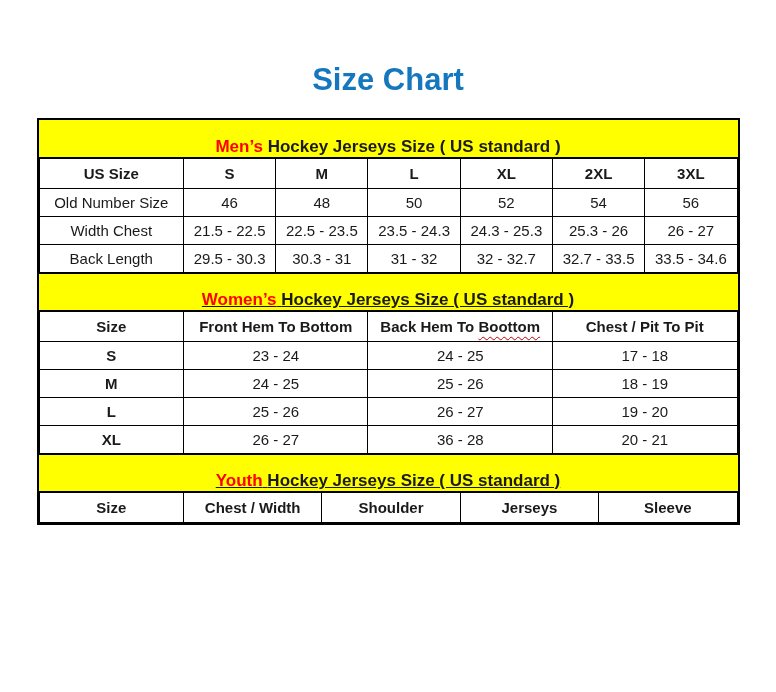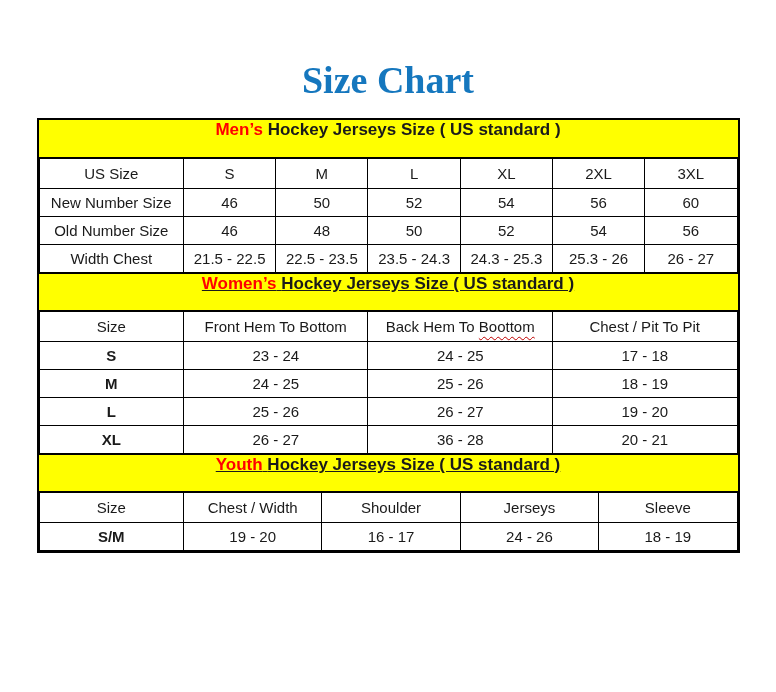--- a/index.html
+++ b/index.html
@@ -16,37 +16,36 @@
     width: 776px;
     height: 692px;
     background: #ffffff;
     overflow: hidden;
     font-family: "Liberation Sans", sans-serif;
     color: var(--text-color);
   }
   .title {
     margin: 62px 0 20px 0;
     text-align: center;
-    font-size: 38px;
+    font-size: 31px;
     line-height: 36px;
     font-weight: bold;
     color: var(--title-blue);
-    font-family: Liberation Serif, serif;
   }
   .chart {
     width: 703px;
     margin: 0 auto;
     border: 2px solid var(--border-color);
     background: #ffffff;
   }
   .band {
     background: var(--band-bg);
     height: 38px;
     display: flex;
-    align-items: flex-start;
+    align-items: flex-end;
     justify-content: center;
     font-size: 17px;
     font-weight: bold;
     border-bottom: 1px solid var(--border-color);
     white-space: pre-wrap;
   }
   .section + .section .band { border-top: 1px solid var(--border-color); text-decoration: underline; }
   .band .accent { color: var(--accent-red); }
   .tbl {
     width: 100%;
@@ -56,21 +55,21 @@
   .tbl th, .tbl td {
     border: 1px solid var(--border-color);
     text-align: center;
     vertical-align: middle;
     padding: 0 2px;
     overflow: hidden;
   }
   .tbl th {
     height: 30px;
     font-size: 15px;
-    font-weight: normal;
+    font-weight: bold;
     margin-top: 48px;
   }
   .tbl td {
     height: 28px;
     font-size: 15px;
     font-weight: normal;
   }
   .tbl th:first-child, .tbl td:first-child { width: 20.7%; }
   .womens td:first-child, .youth td:first-child { font-weight: bold; }
   .wavy {
@@ -99,45 +98,45 @@
               <th>S</th>
               <th>M</th>
               <th>L</th>
               <th>XL</th>
               <th>2XL</th>
               <th>3XL</th>
             </tr>
           </thead>
           <tbody>
             <tr>
-              <td>New Number Size</td>
-              <td>46</td>
-              <td>50</td>
-              <td>52</td>
-              <td>54</td>
-              <td>56</td>
-              <td>60</td>
-            </tr>
-            <tr>
               <td>Old Number Size</td>
               <td>46</td>
               <td>48</td>
               <td>50</td>
               <td>52</td>
               <td>54</td>
               <td>56</td>
             </tr>
             <tr>
               <td>Width Chest</td>
               <td>21.5 - 22.5</td>
               <td>22.5 - 23.5</td>
               <td>23.5 - 24.3</td>
               <td>24.3 - 25.3</td>
               <td>25.3 - 26</td>
               <td>26 - 27</td>
+            </tr>
+            <tr>
+              <td>Back Length</td>
+              <td>29.5 - 30.3</td>
+              <td>30.3 - 31</td>
+              <td>31 - 32</td>
+              <td>32 - 32.7</td>
+              <td>32.7 - 33.5</td>
+              <td>33.5 - 34.6</td>
             </tr>
           </tbody>
         </table>
     </section>
 
     <section class="section">
       <div class="band"><span class="accent">Women’s</span><span> Hockey Jerseys Size ( US standard )</span></div>
       <table class="tbl womens">
           <thead>
             <tr>
@@ -182,25 +181,18 @@
           <thead>
             <tr>
               <th>Size</th>
               <th>Chest / Width</th>
               <th>Shoulder</th>
               <th>Jerseys</th>
               <th>Sleeve</th>
             </tr>
           </thead>
           <tbody>
-            <tr>
-              <td>S/M</td>
-              <td>19 - 20</td>
-              <td>16 - 17</td>
-              <td>24 - 26</td>
-              <td>18 - 19</td>
-            </tr>
           </tbody>
         </table>
     </section>
 
   </div>
 </div>
 
 </body></html>

